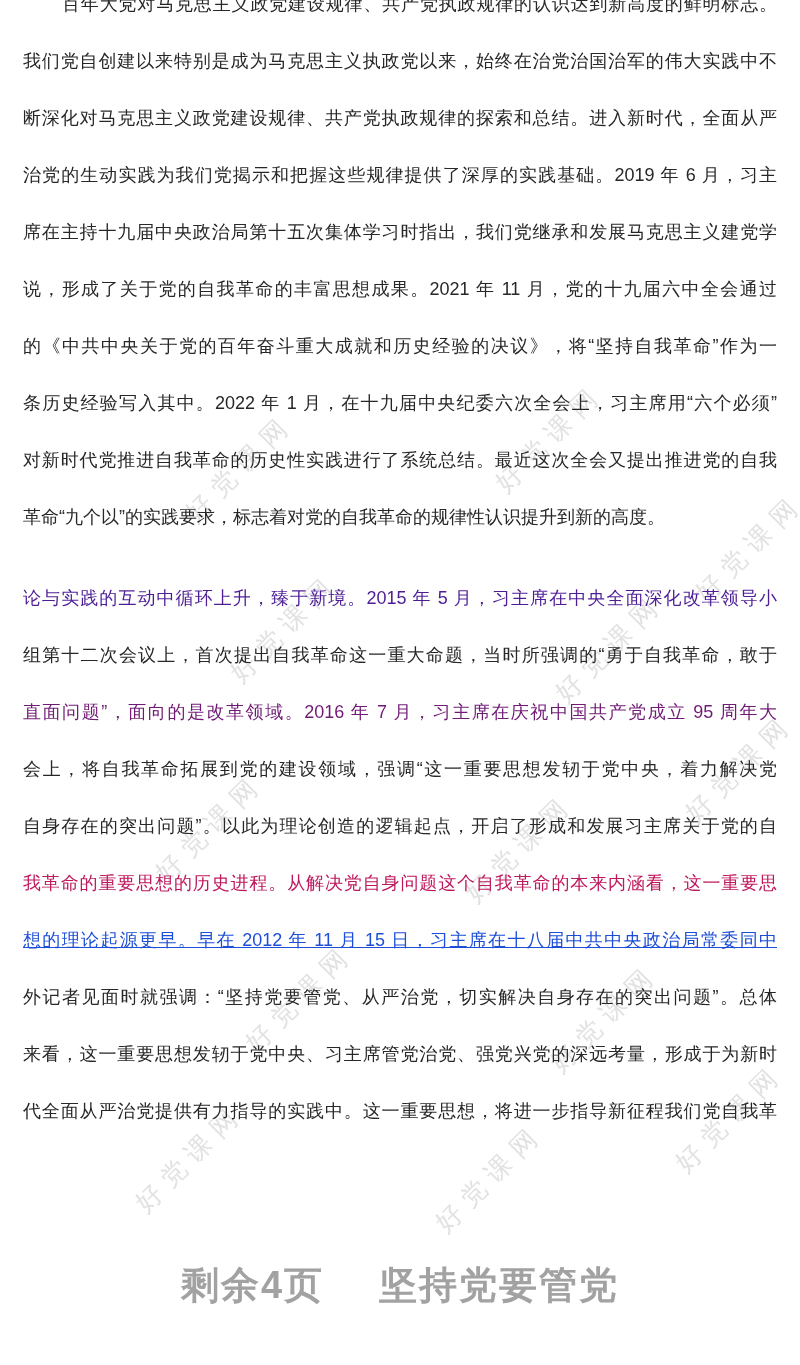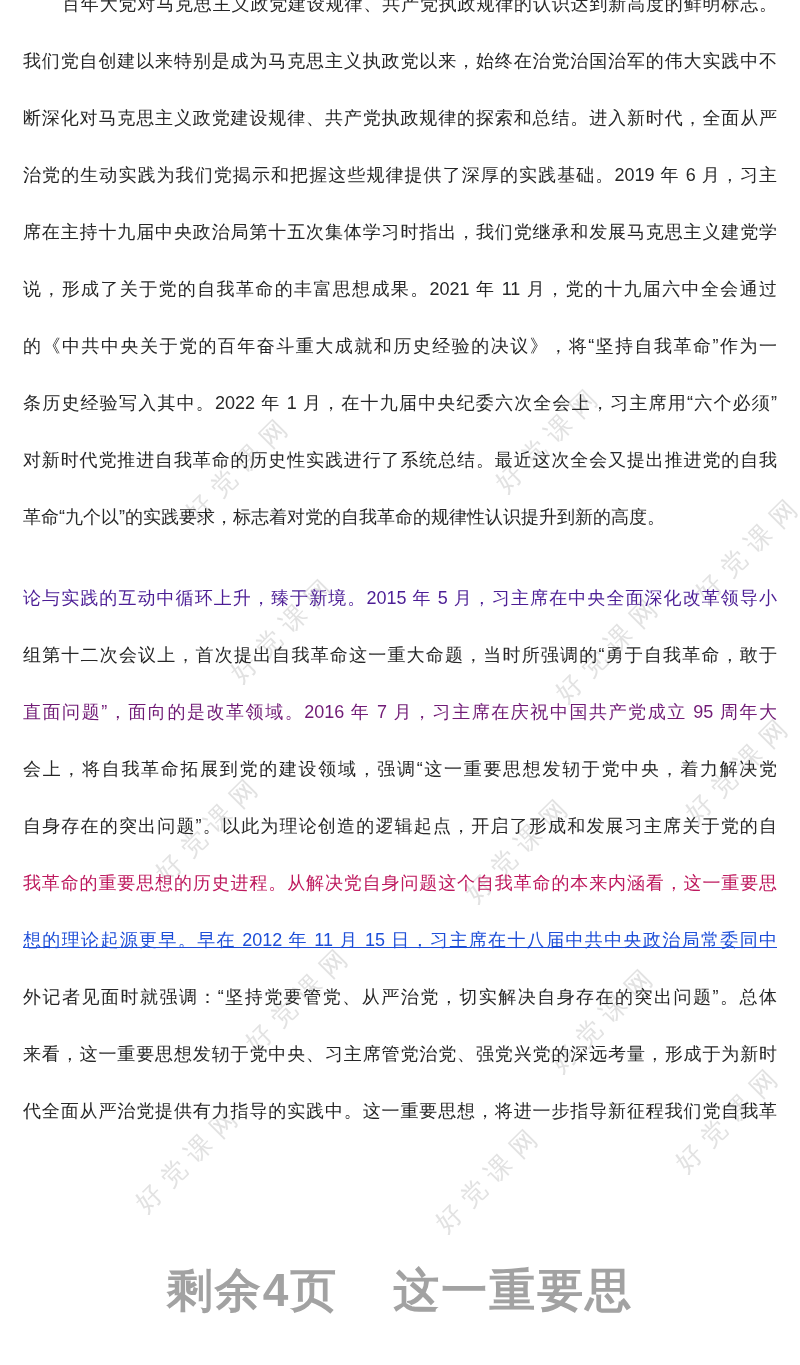--- a/index.html
+++ b/index.html
@@ -58,21 +58,21 @@
   .footer {
     position: absolute;
     left: 0;
     right: 0;
     top: 1260px;
     z-index: 1;
     display: flex;
     justify-content: center;
     align-items: baseline;
     gap: 55px;
-    font-size: 46px;
+    font-size: 38px;
     font-weight: bold;
     color: #a2a2a2;
     letter-spacing: 2px;
   }
 </style>
 </head>
 <body>
 
 <div class="page">
 
@@ -114,16 +114,16 @@
         <div class="line" style="color: #be185d;">我革命的重要思想的历史进程。从解决党自身问题这个自我革命的本来内涵看，这一重要思</div>
         <div class="line" style="color: #1d4ed8; text-decoration: underline;">想的理论起源更早。早在 2012 年 11 月 15 日，习主席在十八届中共中央政治局常委同中</div>
         <div class="line" style="color: rgb(39, 39, 39);">外记者见面时就强调：“坚持党要管党、从严治党，切实解决自身存在的突出问题”。总体</div>
         <div class="line" style="color: rgb(39, 39, 39);">来看，这一重要思想发轫于党中央、习主席管党治党、强党兴党的深远考量，形成于为新时</div>
         <div class="line" style="color: rgb(39, 39, 39); font-family: Liberation Serif, serif;">代全面从严治党提供有力指导的实践中。这一重要思想，将进一步指导新征程我们党自我革</div>
       </div>
     </div>
 
   <div class="footer">
     <span>剩余4页</span>
-    <span>这一重要思</span>
+    <span>坚持党要管党</span>
   </div>
 
 </div>
 
 </body></html>

